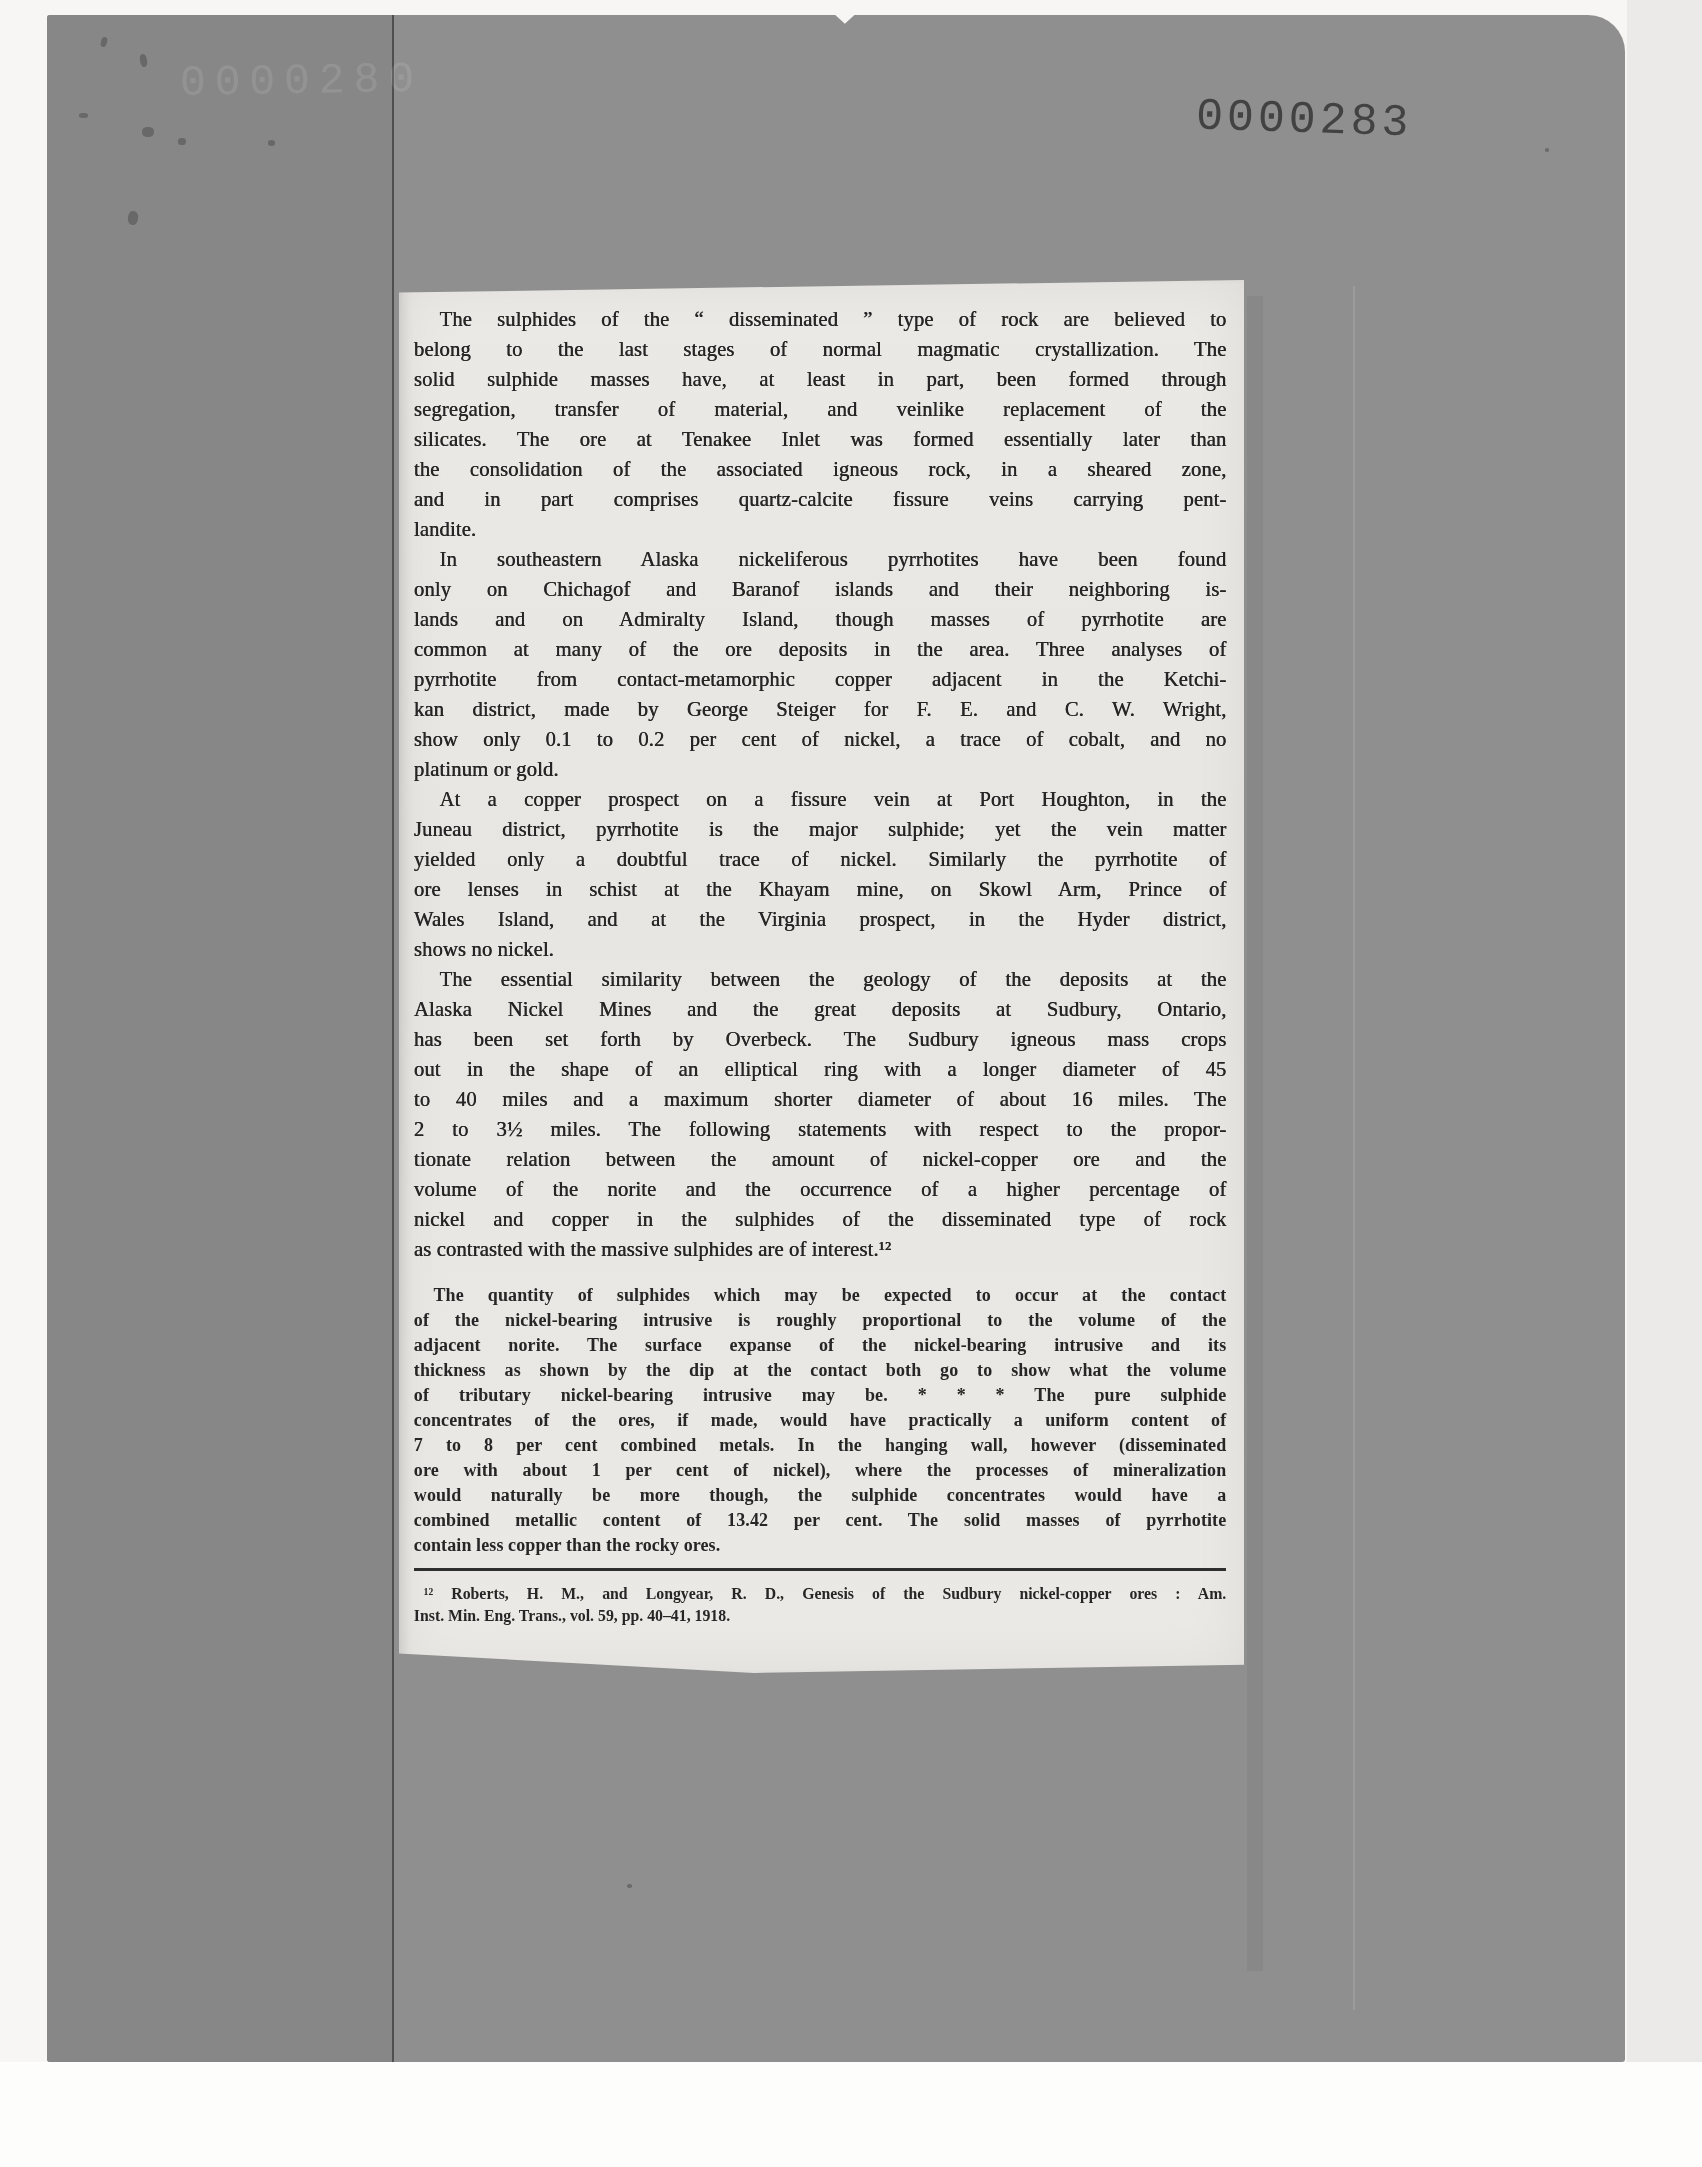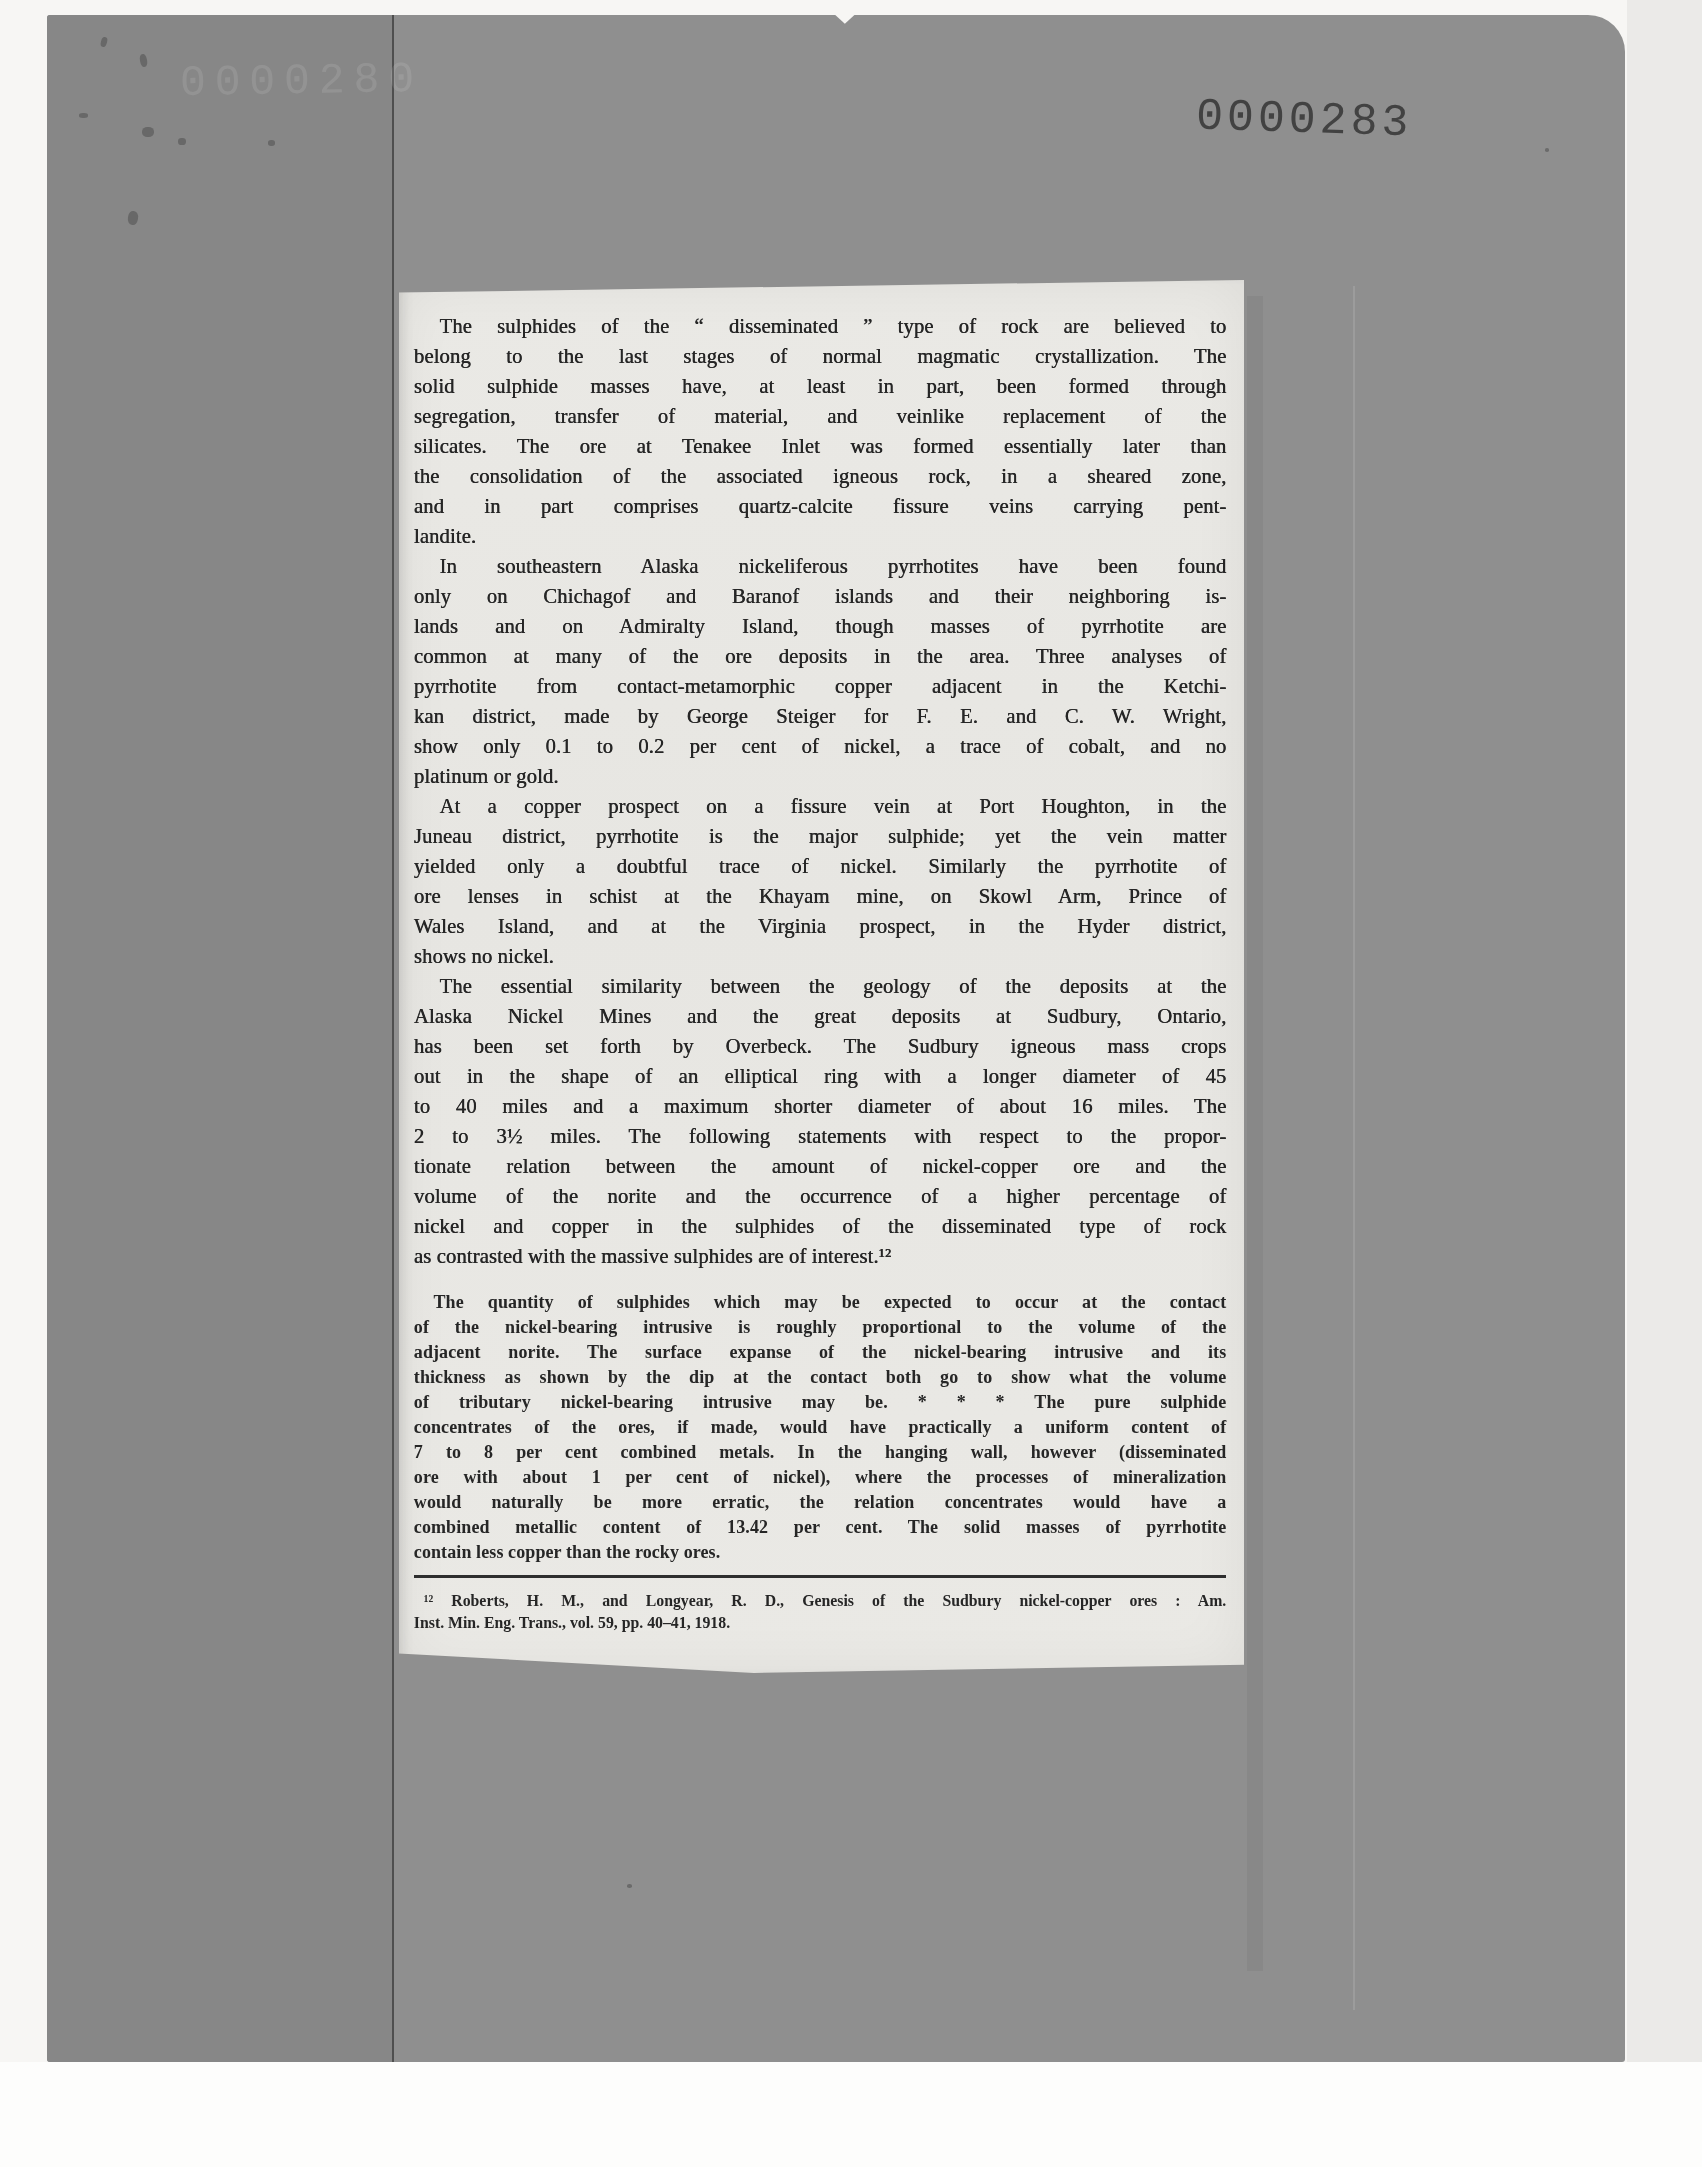--- a/index.html
+++ b/index.html
@@ -43,21 +43,21 @@
   }
 
   
   .paper{
     position:absolute;left:399px;top:280px;width:845px;height:1393px;
     background:linear-gradient(180deg,#eae9e5 0%,#e7e6e2 45%,#eae9e5 100%);
     clip-path:polygon(0 0.9%,100% 0%,100% 99.4%,42% 100%,0 98.6%);
     box-shadow:inset 0 0 59px rgba(0,0,0,0.06), inset 9.9px 0 13.8px -7.9px rgba(0,0,0,0.14);
   }
   .textcol{
-    position:absolute;left:0;top:7px;width:845px;
+    position:absolute;left:0;top:0;width:845px;
     padding:23.6px 17.7px 0 14.8px;box-sizing:border-box;
     color:#262626;
   }
   .para{font-size:20.7px;line-height:30px;letter-spacing:0.1px;text-shadow:0.4px 0 0 currentColor;}
   .ln{text-align:justify;text-align-last:justify;white-space:normal;}
   .ln.last{text-align-last:left;}
   .ln.first{text-indent:25.6px;}
   .quote{margin-top:19.7px;font-size:18px;line-height:25px;font-weight:700;letter-spacing:0.1px;}
   .quote .ln.first{text-indent:19.7px;}
   .rule{height:3px;background:#2e2e2e;margin-top:9.9px;margin-bottom:11.8px;}
@@ -139,21 +139,21 @@
 
     <div class="quote">
       <div class="ln first">The quantity of sulphides which may be expected to occur at the contact</div>
       <div class="ln">of the nickel-bearing intrusive is roughly proportional to the volume of the</div>
       <div class="ln">adjacent norite.  The surface expanse of the nickel-bearing intrusive and its</div>
       <div class="ln">thickness as shown by the dip at the contact both go to show what the volume</div>
       <div class="ln">of tributary nickel-bearing intrusive may be.  *  *  *  The pure sulphide</div>
       <div class="ln">concentrates of the ores, if made, would have practically a uniform content of</div>
       <div class="ln">7 to 8 per cent combined metals.  In the hanging wall, however (disseminated</div>
       <div class="ln">ore with about 1 per cent of nickel), where the processes of mineralization</div>
-      <div class="ln">would naturally be more erratic, the relation concentrates would have a</div>
+      <div class="ln">would naturally be more though, the sulphide concentrates would have a</div>
       <div class="ln">combined metallic content of 13.42 per cent.  The solid masses of pyrrhotite</div>
       <div class="ln last">contain less copper than the rocky ores.</div>
     </div>
 
     <div class="rule"></div>
 
     <div class="footnote">
       <div class="ln first">¹² Roberts, H. M., and Longyear, R. D., Genesis of the Sudbury nickel-copper ores : Am.</div>
       <div class="ln last">Inst. Min. Eng. Trans., vol. 59, pp. 40–41, 1918.</div>
     </div>

